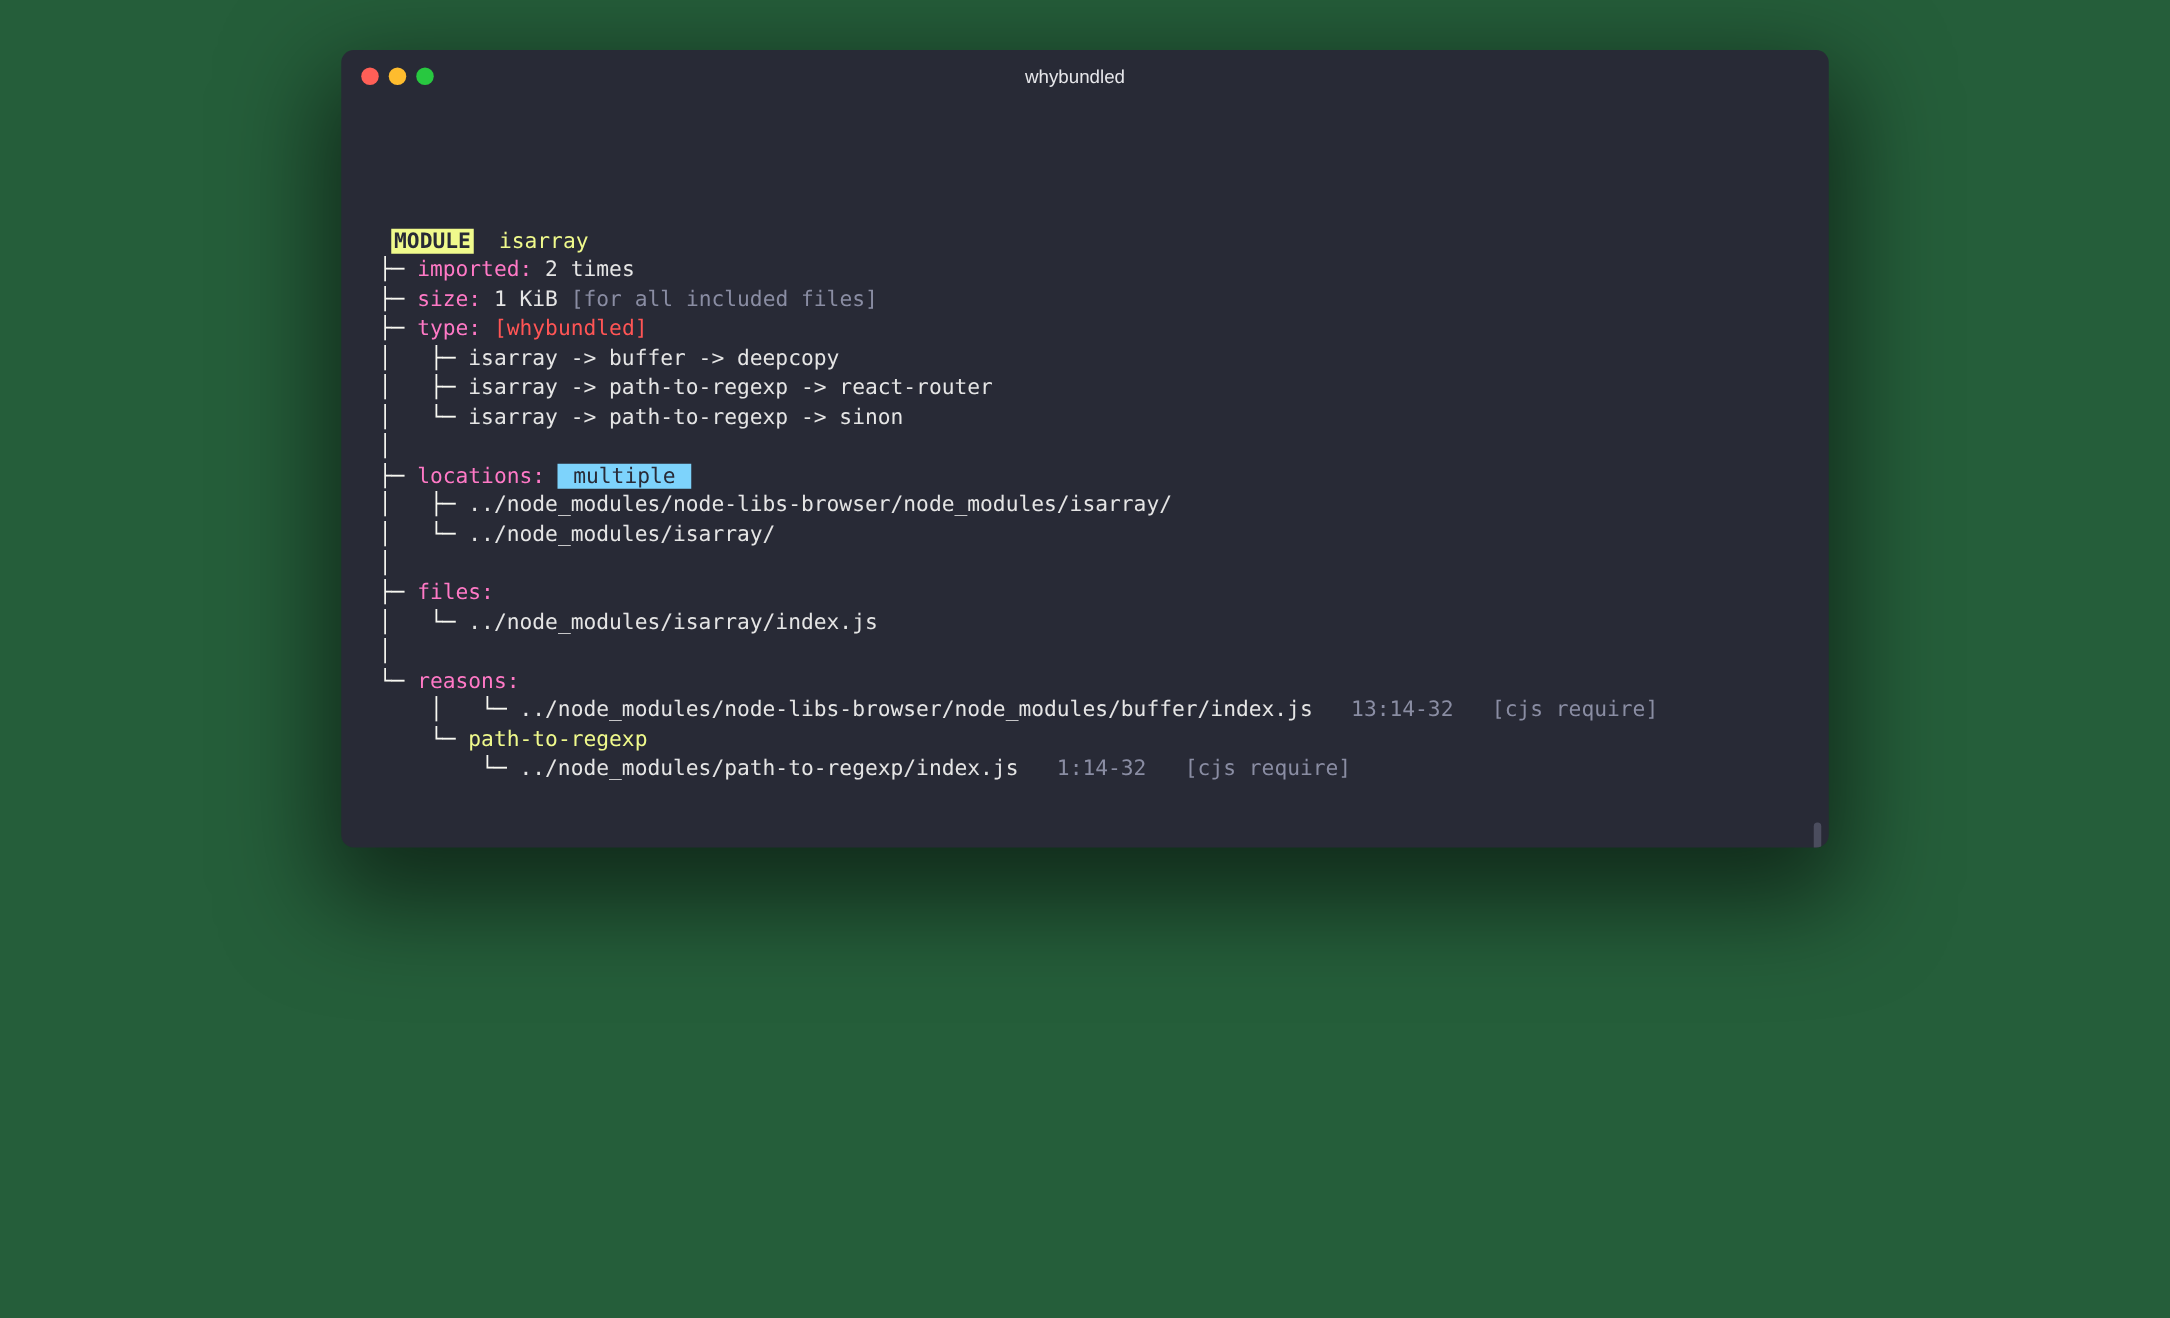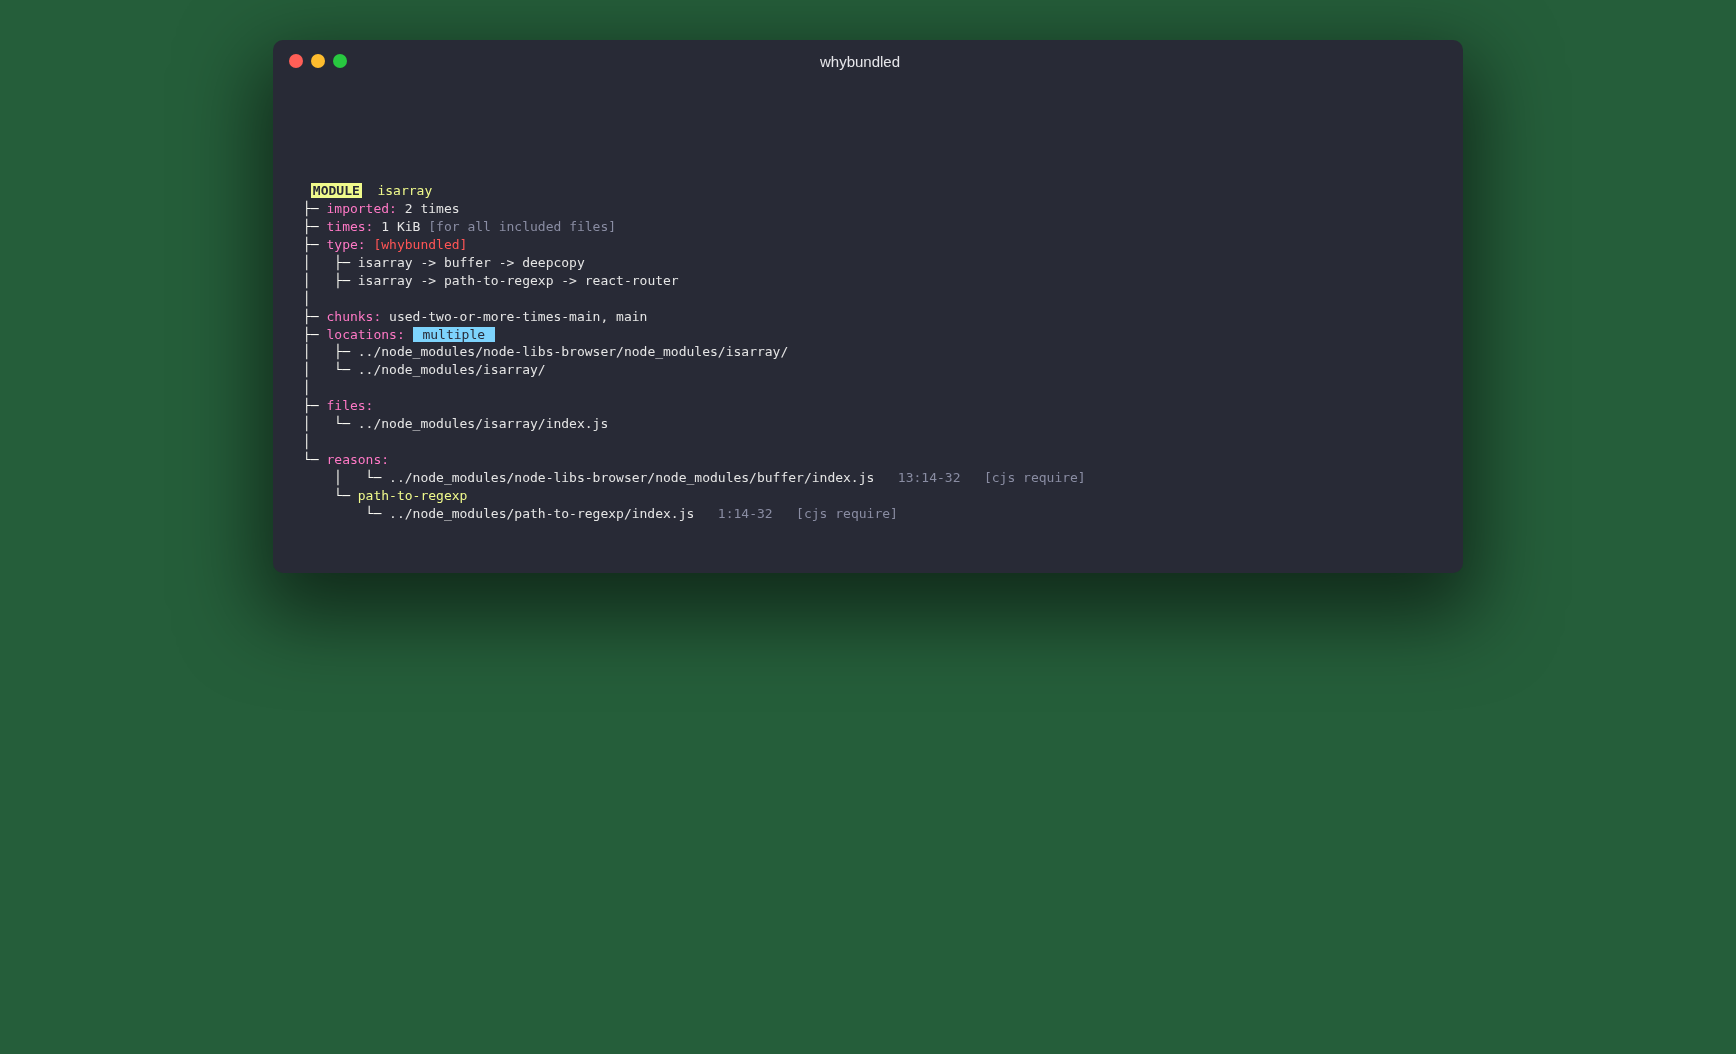--- a/index.html
+++ b/index.html
@@ -40,21 +40,21 @@
       position: absolute;
       left: 0; right: 16px;
       text-align: center;
       color: #e6e6ea;
       font-size: 15px;
       font-family: -apple-system, BlinkMacSystemFont, 'Segoe UI', sans-serif;
       pointer-events: none;
     }
     .term-body {
       padding: 100px 30px 50px 30px;
-      font-size: 13px;
+      font-size: 17px;
       line-height: 1.38;
       color: #f8f8f2;
       position: relative;
     }
     .row { white-space: pre; }
     .badge-module {
       background: #f0fa8c;
       color: #282a36;
       padding: 0 2px;
       font-weight: 600;
@@ -92,29 +92,29 @@
     </div>
     <div class="title-text">whybundled</div>
   </div>
 
   <div class="term-body">
 
     <div class="row"> <span class="badge-module">MODULE</span>  <span class="yellow">isarray</span></div>
 
     <div class="row"><span class="tree">├─ </span><span class="pink">imported:</span> <span class="white">2 times</span></div>
 
-    <div class="row"><span class="tree">├─ </span><span class="pink">times:</span> <span class="white">1 KiB</span> <span class="dim">[for all included files]</span></div>
+    <div class="row"><span class="tree">├─ </span><span class="pink">size:</span> <span class="white">1 KiB</span> <span class="dim">[for all included files]</span></div>
 
     <div class="row"><span class="tree">├─ </span><span class="pink">type:</span> <span class="red">[whybundled]</span></div>
     <div class="row"><span class="tree">│   ├─ </span><span class="white">isarray -&gt; buffer -&gt; deepcopy</span></div>
     <div class="row"><span class="tree">│   ├─ </span><span class="white">isarray -&gt; path-to-regexp -&gt; react-router</span></div>
+    <div class="row"><span class="tree">│   └─ </span><span class="white">isarray -&gt; path-to-regexp -&gt; sinon</span></div>
 
     <div class="row"><span class="tree">│</span></div>
 
-    <div class="row"><span class="tree">├─ </span><span class="pink">chunks:</span> <span class="white">used-two-or-more-times-main, main</span></div>
 
     <div class="row"><span class="tree">├─ </span><span class="pink">locations:</span> <span class="badge-multiple"> multiple </span></div>
     <div class="row"><span class="tree">│   ├─ </span><span class="white">../node_modules/node-libs-browser/node_modules/isarray/</span></div>
     <div class="row"><span class="tree">│   └─ </span><span class="white">../node_modules/isarray/</span></div>
 
     <div class="row"><span class="tree">│</span></div>
 
     <div class="row"><span class="tree">├─ </span><span class="pink">files:</span></div>
     <div class="row"><span class="tree">│   └─ </span><span class="white">../node_modules/isarray/index.js</span></div>
 

